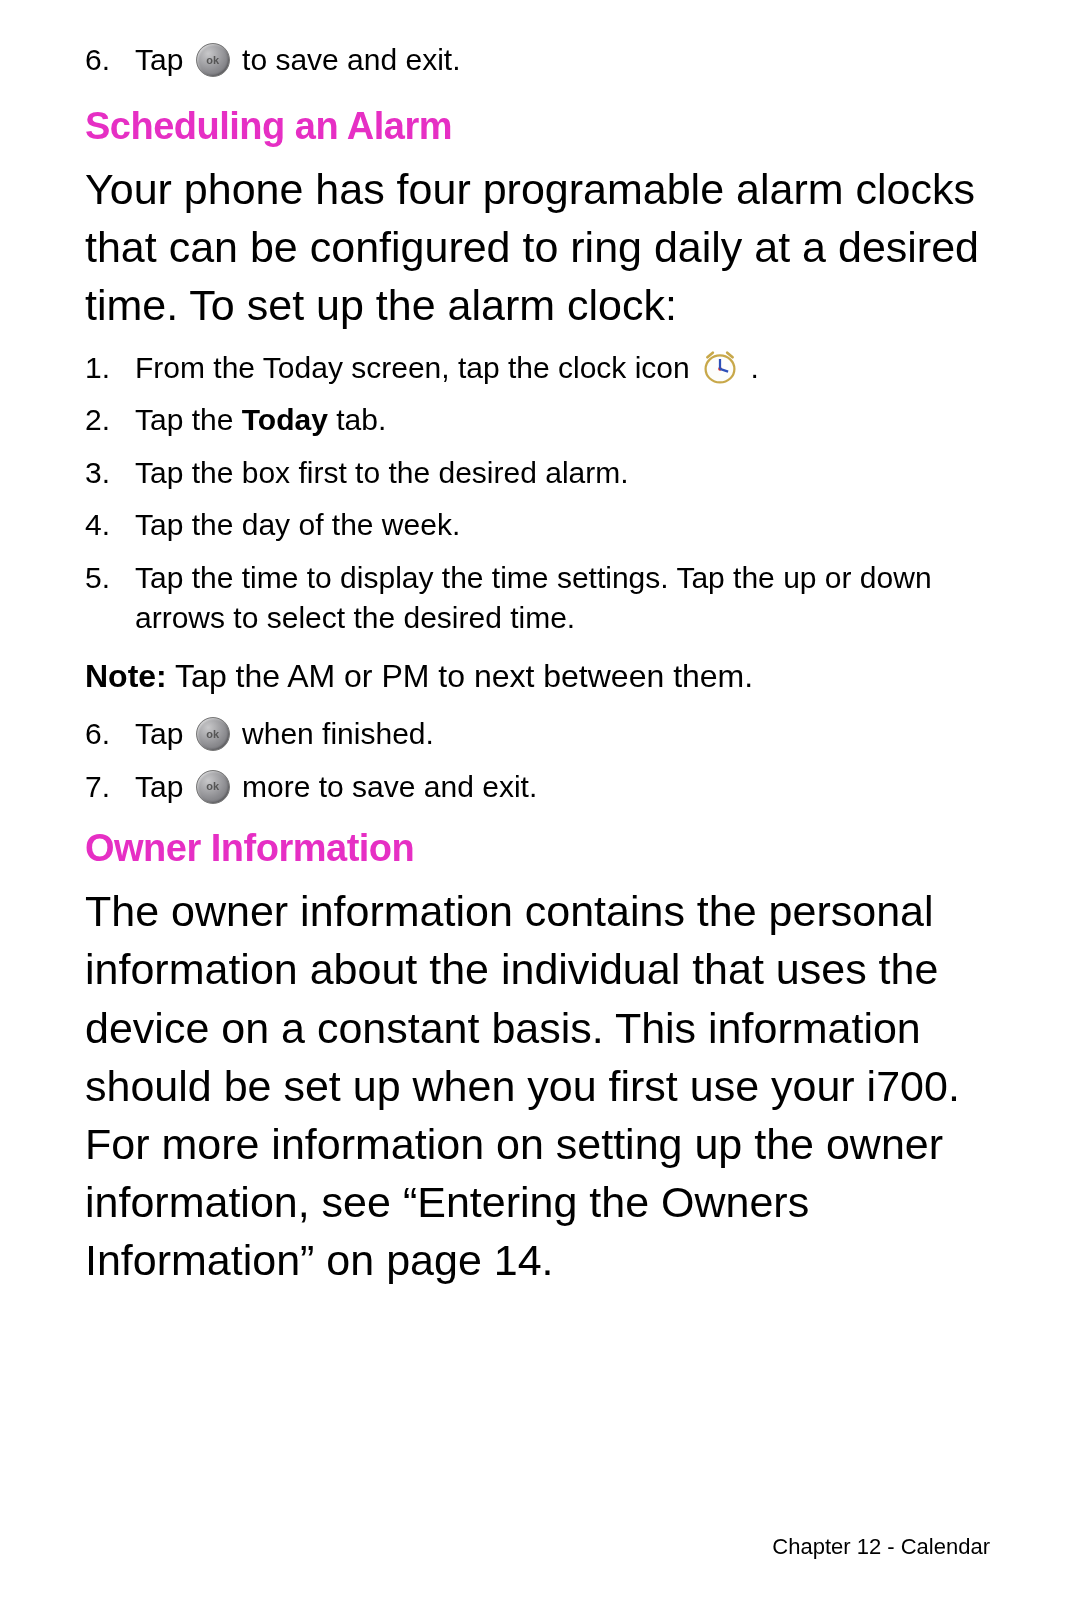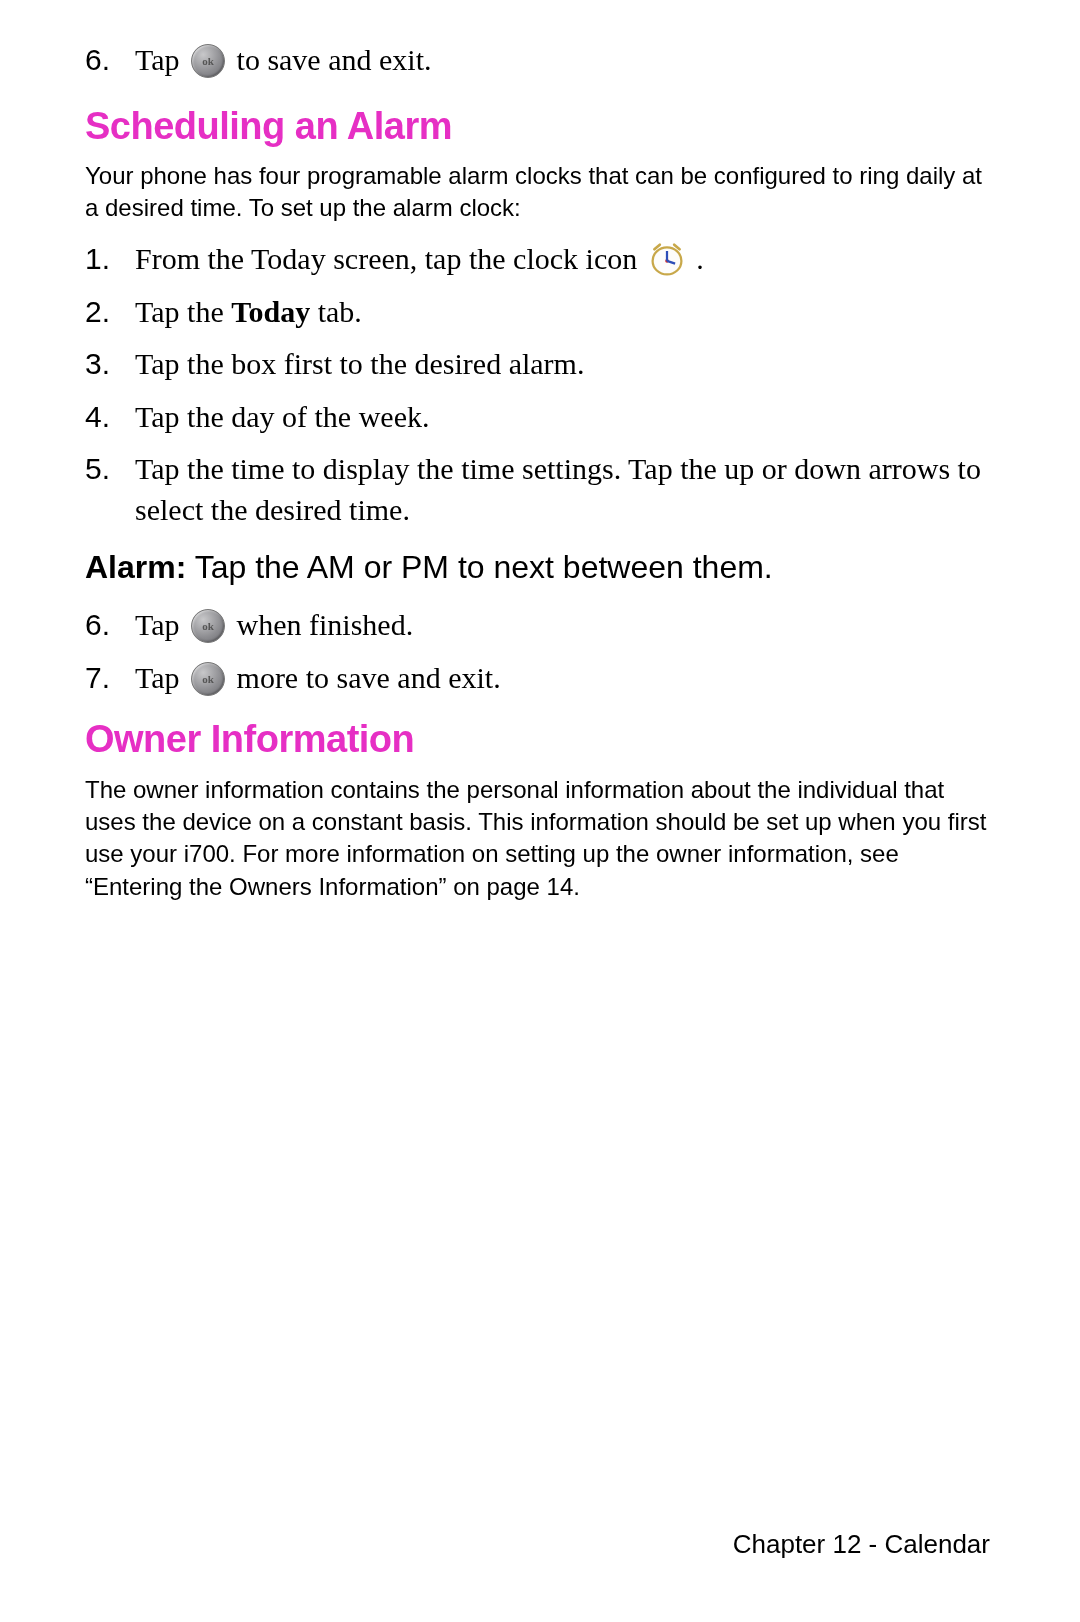--- a/index.html
+++ b/index.html
@@ -22,21 +22,20 @@
       display: flex;
       margin-bottom: 12px;
       font-size: 30px;
     }
     .step-num {
       width: 50px;
       flex-shrink: 0;
     }
     .step-text {
       flex: 1;
-      font-family: Liberation Serif, serif;
     }
     .ok-icon {
       display: inline-flex;
       align-items: center;
       justify-content: center;
       width: 34px;
       height: 34px;
       border-radius: 50%;
       background: radial-gradient(circle at 35% 30%, #c8c8ca 0%, #8b8b8f 60%, #6d6d72 100%);
       border: 1px solid #777;
@@ -64,38 +63,38 @@
       font-family: "Arial Narrow", Arial, sans-serif;
       font-stretch: condensed;
       font-weight: bold;
       font-size: 38px;
       color: #e62fc4;
       margin-top: 16px;
       margin-bottom: 8px;
       letter-spacing: -0.5px;
     }
     .body-para {
-      font-size: 24px;
+      font-size: 43px;
       margin-bottom: 14px;
     }
     .note-line {
       font-family: "Arial Narrow", Arial, sans-serif;
       font-stretch: condensed;
       font-size: 32px;
       margin: 16px 0 16px 0;
     }
     .note-label {
       font-weight: bold;
     }
     .footer {
       position: absolute;
       bottom: 60px;
       right: 90px;
       text-align: right;
-      font-size: 26px;
+      font-size: 22px;
       line-height: 1.35;
     }
     .bold {
       font-weight: bold;
     }
     .first-block {
       margin-bottom: 20px;
     }
     .steps-block {
       margin-top: 10px;
@@ -155,21 +154,21 @@
   </div>
 
   <div class="step-numbered">
     <div class="step-num">5.</div>
     <div class="step-text">Tap the time to display the time settings. Tap the up or down arrows to select the desired time.</div>
   </div>
 
 </div>
 
 <p class="note-line">
-  <span class="note-label">Alarm:</span><span> Tap the AM or PM to next between them.</span>
+  <span class="note-label">Note:</span><span> Tap the AM or PM to next between them.</span>
 </p>
 
 <div class="steps-block">
 
   <div class="step-numbered">
     <div class="step-num">6.</div>
     <div class="step-text">
       <span>Tap </span>
       <span class="ok-icon">ok</span>
       <span> when finished.</span>

